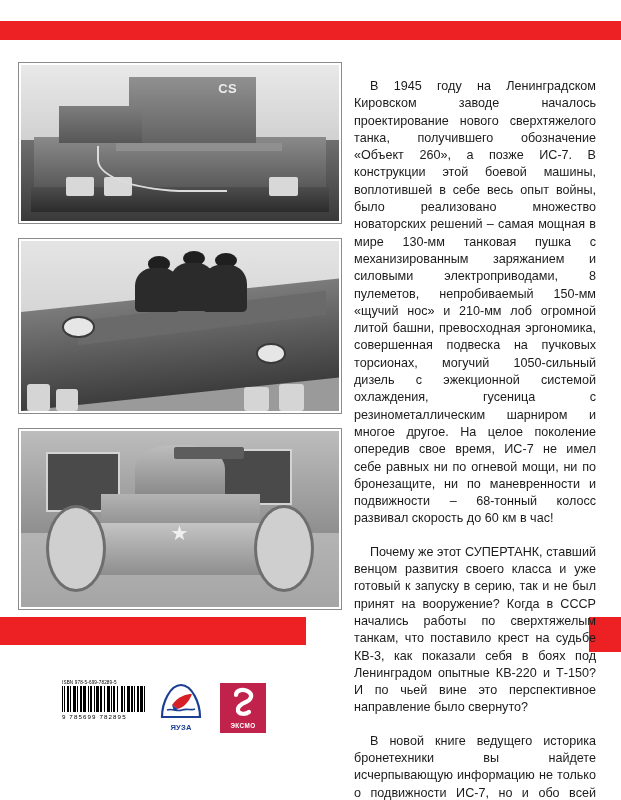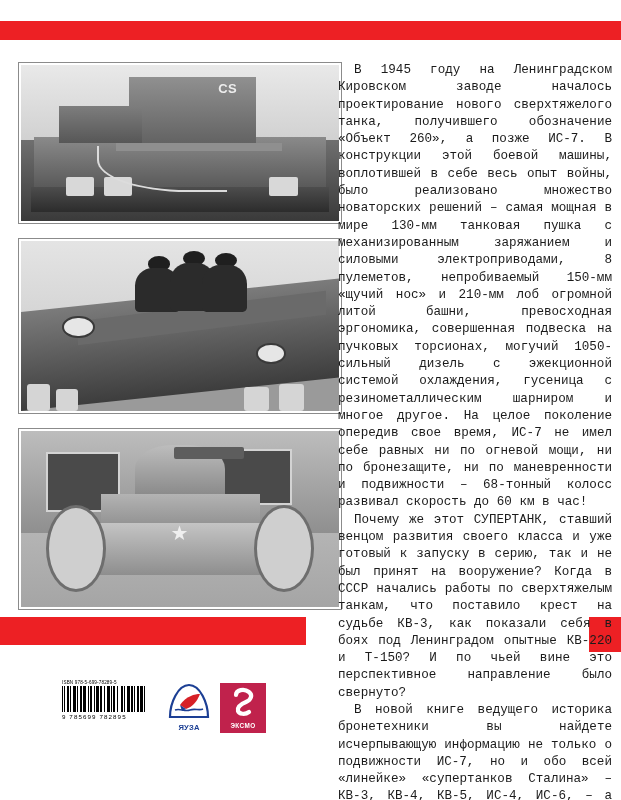--- a/index.html
+++ b/index.html
@@ -187,24 +187,23 @@
     top: 62px;
     width: 274px;
     text-align: justify;
     text-justify: inter-word;
     color: #1b1b1b;
     font-size: 12.6px;
     line-height: 17.3px;
     font-family: "Liberation Sans", sans-serif;
   }
   .text-column p {
-    margin: 0;
+    margin: 16px;
     text-indent: 16px;
     hyphens: auto;
-    font-family: Liberation Mono, monospace;
   }
 
   
   .bottom-matter {
     position: absolute;
     left: 62px;
     top: 680px;
     width: 250px;
     height: 70px;
   }
@@ -236,21 +235,21 @@
     font-size: 6.2px;
     letter-spacing: 1.1px;
     color: #000;
     font-family: "Liberation Sans", sans-serif;
     margin-top: 1px;
     white-space: nowrap;
   }
 
   .logo-yauza {
     position: absolute;
-    left: 104px; top: 3px;
+    left: 96px; top: 3px;
     width: 46px; height: 50px;
   }
   .logo-eksmo {
     position: absolute;
     left: 158px; top: 3px;
     width: 46px; height: 50px;
     background: #c0224c;
   }
   .eksmo-mark {
     position: absolute;

